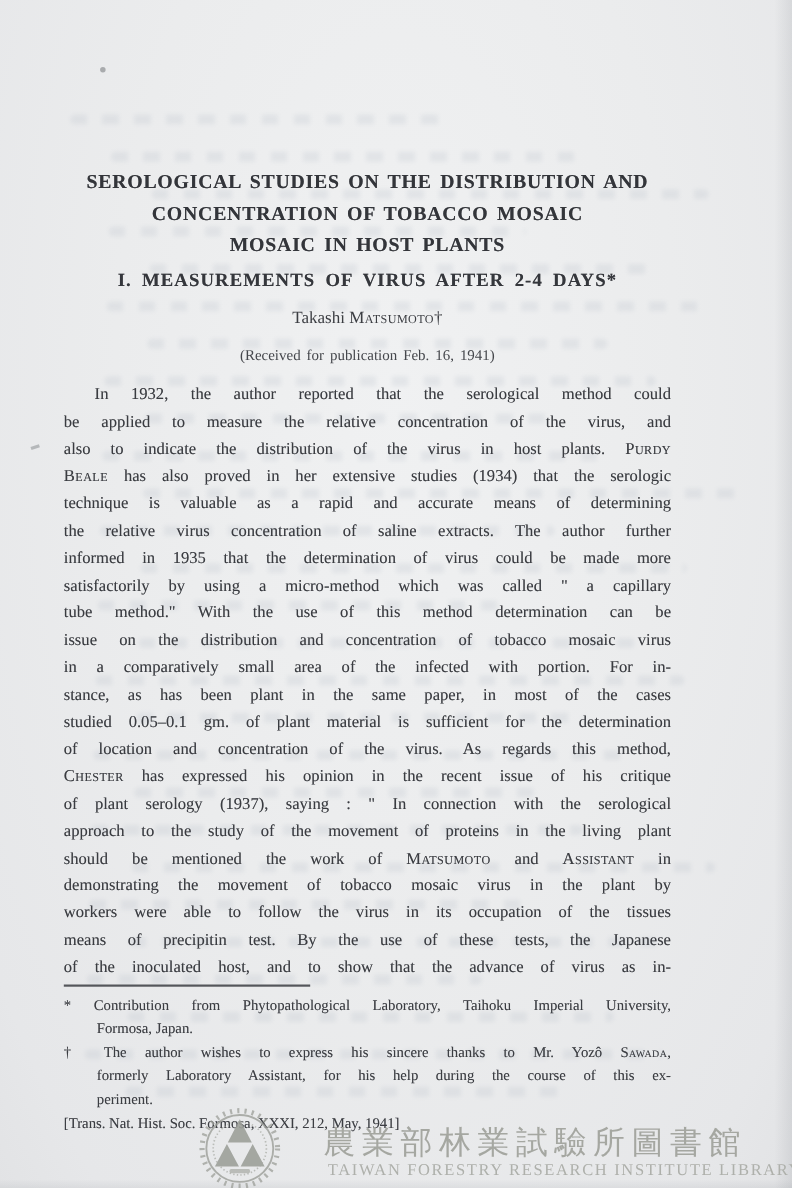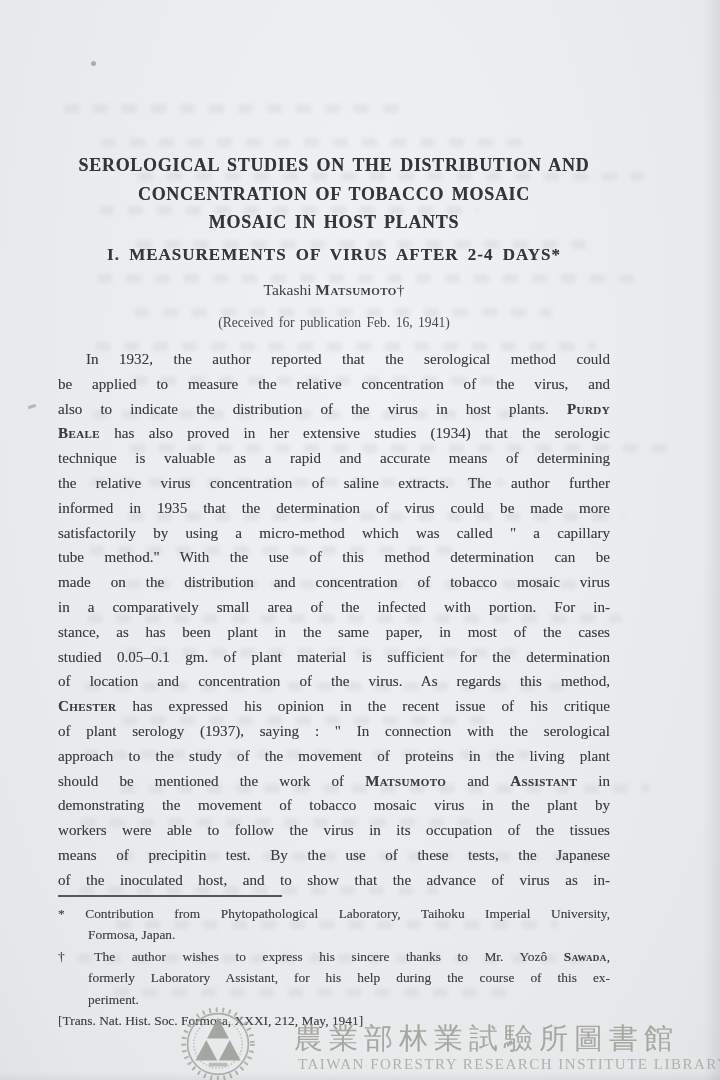--- a/index.html
+++ b/index.html
@@ -16,21 +16,21 @@
 
   .bleed { position:absolute; height:9px; border-radius:4px; opacity:.32; filter:blur(2px);
     background: repeating-linear-gradient(90deg, rgba(178,186,197,.65) 0 15px, rgba(178,186,197,0) 15px 29px); }
 
   .speck { position:absolute; left:91px; top:61px; width:5px; height:5px; border-radius:50%;
     background:#7d8084; opacity:.6; }
   .mdash { position:absolute; left:28px; top:405px; width:8px; height:3px; background:#8b8e92;
     opacity:.55; transform:rotate(-18deg); }
 
   .ink { color:#3a3c41; }
-  .sc { font-variant: small-caps; letter-spacing:.4px;font-weight:bold; }
+  .sc { font-variant: small-caps; letter-spacing:.4px; }
 
   .title { position:absolute; left:58px; top:151px; width:552px; text-align:center; z-index:2;
     font-weight:bold; font-size:18px; line-height:28.5px; letter-spacing:.7px; word-spacing:2.5px;
     color:#33353a; text-shadow:0 0 .6px rgba(45,47,52,.55); }
   .heading { position:absolute; left:58px; top:245px; width:552px; text-align:center; z-index:2;
     font-weight:bold; font-size:17px; letter-spacing:1px; word-spacing:4px; color:#35373c;
     text-shadow:0 0 .6px rgba(45,47,52,.55); }
   .byline { position:absolute; left:58px; top:281px; width:552px; text-align:center; z-index:2;
     font-size:15.5px; color:#3c3e43; }
   .received { position:absolute; left:58px; top:315px; width:552px; text-align:center; z-index:2;
@@ -111,21 +111,21 @@
   <div class="body ink" id="body-lines">
       <div class="line sc-scan indent">In 1932, the author reported that the serological method could</div>
       <div class="line sc-scan">be applied to measure the relative concentration of the virus, and</div>
       <div class="line sc-scan">also to indicate the distribution of the virus in host plants. <span class="sc">Purdy</span></div>
       <div class="line sc-scan"><span class="sc">Beale</span> has also proved in her extensive studies (1934) that the serologic</div>
       <div class="line sc-scan">technique is valuable as a rapid and accurate means of determining</div>
       <div class="line sc-scan">the relative virus concentration of saline extracts. The author further</div>
       <div class="line sc-scan">informed in 1935 that the determination of virus could be made more</div>
       <div class="line sc-scan">satisfactorily by using a micro-method which was called " a capillary</div>
       <div class="line sc-scan">tube method." With the use of this method determination can be</div>
-      <div class="line sc-scan">made on the distribution and concentration of tobacco mosaic virus</div>
+      <div class="line sc-scan">issue on the distribution and concentration of tobacco mosaic virus</div>
       <div class="line sc-scan">in a comparatively small area of the infected with portion. For in-</div>
       <div class="line sc-scan">stance, as has been plant in the same paper, in most of the cases</div>
       <div class="line sc-scan">studied 0.05–0.1 gm. of plant material is sufficient for the determination</div>
       <div class="line sc-scan">of location and concentration of the virus. As regards this method,</div>
       <div class="line sc-scan"><span class="sc">Chester</span> has expressed his opinion in the recent issue of his critique</div>
       <div class="line sc-scan">of plant serology (1937), saying : " In connection with the serological</div>
       <div class="line sc-scan">approach to the study of the movement of proteins in the living plant</div>
       <div class="line sc-scan">should be mentioned the work of <span class="sc">Matsumoto</span> and <span class="sc">Assistant</span> in</div>
       <div class="line sc-scan">demonstrating the movement of tobacco mosaic virus in the plant by</div>
       <div class="line sc-scan">workers were able to follow the virus in its occupation of the tissues</div>

